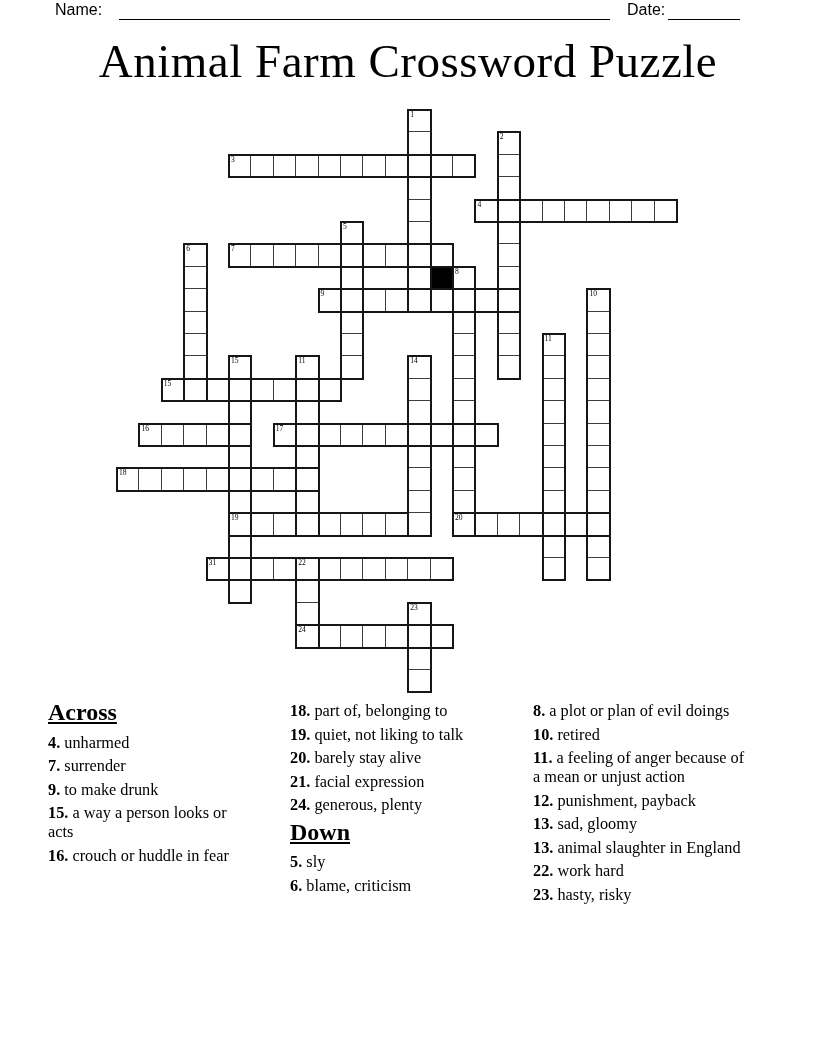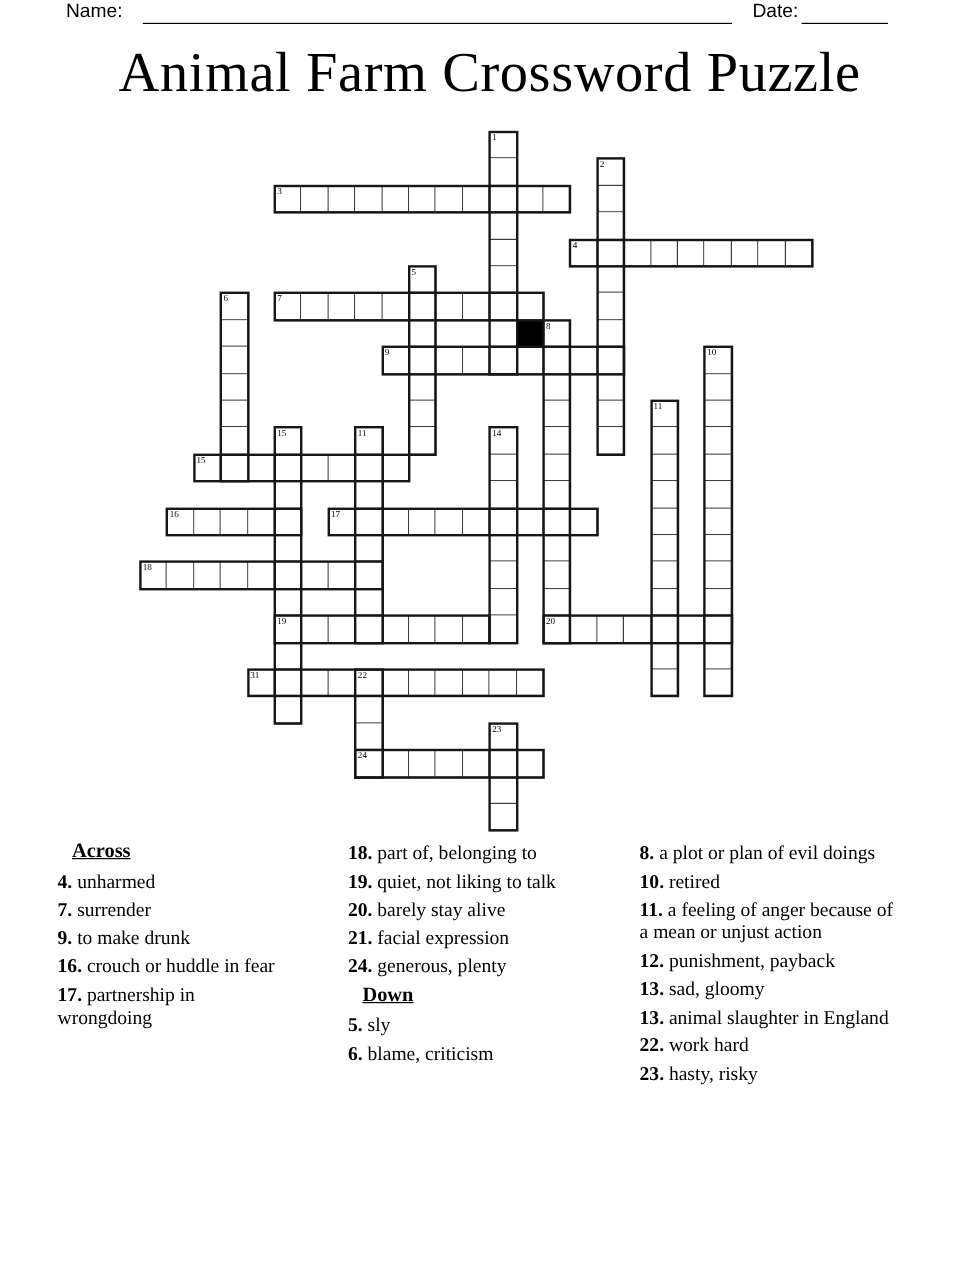--- a/index.html
+++ b/index.html
@@ -22,22 +22,22 @@
         z-index:1;}
   .wordline{position:absolute;box-sizing:border-box;border:2px solid #161616;
             background:transparent;z-index:3;pointer-events:none;}
   .blackcell{position:absolute;width:22.4px;height:22.4px;box-sizing:border-box;
              background:#000;border:1.4px solid #000;z-index:2;}
   .cellnum{position:absolute;font-size:7.6px;line-height:8px;color:#000;z-index:4;
            font-family:"Liberation Serif","DejaVu Serif",serif;}
 
   
   .clue-col{position:absolute;}
-  .clue-header{font-size:17px;font-weight:bold;text-decoration:underline;
-               margin:0 0 6px 12px;line-height:1.15;}
+  .clue-header{font-size:24px;font-weight:bold;text-decoration:underline;
+               margin:0 0 6px 0;line-height:1.15;}
   .clue{font-size:16.3px;line-height:1.17;margin:0 0 4.5px 0;}
   .cluenum{font-weight:bold;}
 </style>
 </head>
 <body>
 
 <div id="page">
 
   <span class="hdr-label" style="left:55px;">Name:</span>
   <div class="blank-line" style="left:119px;width:491px;"></div>
@@ -279,22 +279,22 @@
       <div class="wordline" style="left: 290.2px; top: 491.8px; width: 24.4px; height: 91.6px;"></div>
       <div class="wordline" style="left: 178.2px; top: 514.2px; width: 158.8px; height: 24.4px;"></div>
       <div class="blackcell" style="left: 313.6px; top: 156.8px;"></div>
     </div>
 
   <div class="clue-col" style="left:48px;top:699px;width:196px;">
       <div class="clue-header">Across</div>
       <div class="clue"><span class="cluenum">4.</span> unharmed</div>
       <div class="clue"><span class="cluenum">7.</span> surrender</div>
       <div class="clue"><span class="cluenum">9.</span> to make drunk</div>
+      <div class="clue"><span class="cluenum">15.</span> a way a person looks or acts</div>
       <div class="clue"><span class="cluenum">16.</span> crouch or huddle in fear</div>
-      <div class="clue"><span class="cluenum">17.</span> partnership in wrongdoing</div>
     </div>
   <div class="clue-col" style="left:290px;top:701px;width:202px;">
       <div class="clue"><span class="cluenum">18.</span> part of, belonging to</div>
       <div class="clue"><span class="cluenum">19.</span> quiet, not liking to talk</div>
       <div class="clue"><span class="cluenum">20.</span> barely stay alive</div>
       <div class="clue"><span class="cluenum">21.</span> facial expression</div>
       <div class="clue"><span class="cluenum">24.</span> generous, plenty</div>
       <div class="clue-header">Down</div>
       <div class="clue"><span class="cluenum">5.</span> sly</div>
       <div class="clue"><span class="cluenum">6.</span> blame, criticism</div>

